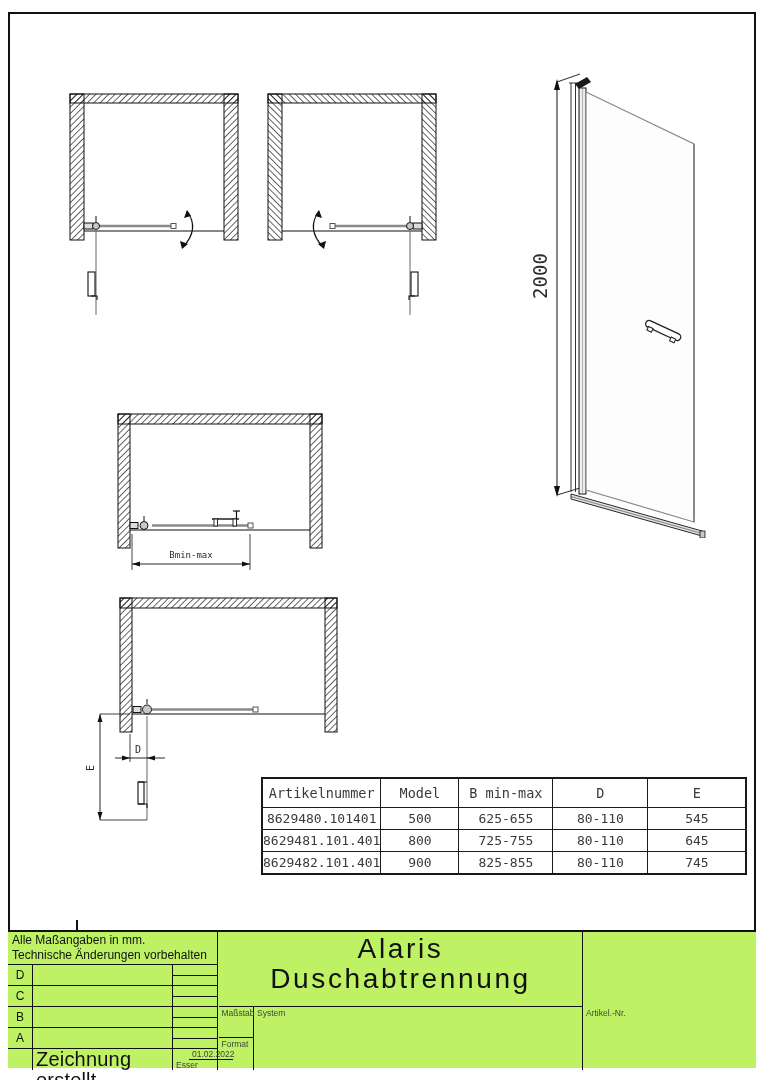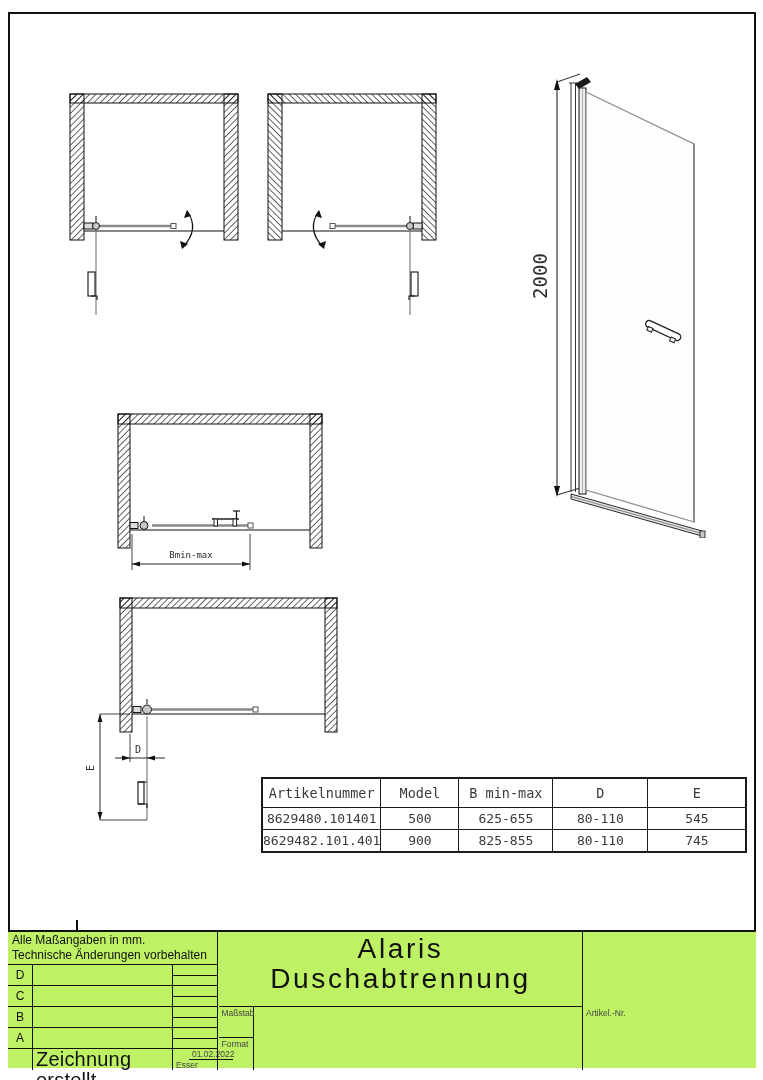--- a/index.html
+++ b/index.html
@@ -180,20 +180,27 @@
       <th class="c5">E</th>
     </tr>
     <tr>
       <td>8629480.101401</td>
       <td>500</td>
       <td>625-655</td>
       <td>80-110</td>
       <td>545</td>
     </tr>
     <tr>
+      <td>8629481.101.401</td>
+      <td>800</td>
+      <td>725-755</td>
+      <td>80-110</td>
+      <td>645</td>
+    </tr>
+    <tr>
       <td>8629482.101.401</td>
       <td>900</td>
       <td>825-855</td>
       <td>80-110</td>
       <td>745</td>
     </tr>
   </tbody>
     </table>
 
   <div class="tb">
@@ -228,17 +235,18 @@
     <div class="cell tiny half" style="left:181px;top:117px;width:44px;height:10.5px;padding-top:0;">01.02.2022</div>
     <div class="cell tiny" style="left:165px;top:127.5px;width:44px;height:10.5px;padding-top:0;">Esser</div>
 
     <div class="cell bd-l bd-r" style="left:209px;top:0;width:366px;height:138px;"></div>
     <div class="cell bd-b" style="left:210.5px;top:0;width:363px;height:75px;padding-top:2px;">
       <div class="title-line">Alaris</div>
       <div class="title-line">Duschabtrennung</div>
     </div>
     <div class="cell tiny bd-r bd-b" style="left:210.5px;top:75px;width:35px;height:31px;">Maßstab</div>
     <div class="cell tiny bd-r" style="left:210.5px;top:106px;width:35px;height:32px;">Format</div>
+    <div class="cell tiny" style="left:246px;top:75px;width:328px;height:63px;">System</div>
 
     <div class="cell tiny" style="left:575px;top:75px;width:173px;height:63px;">Artikel.-Nr.</div>
   </div>
 
 </div>
 
 </body></html>

